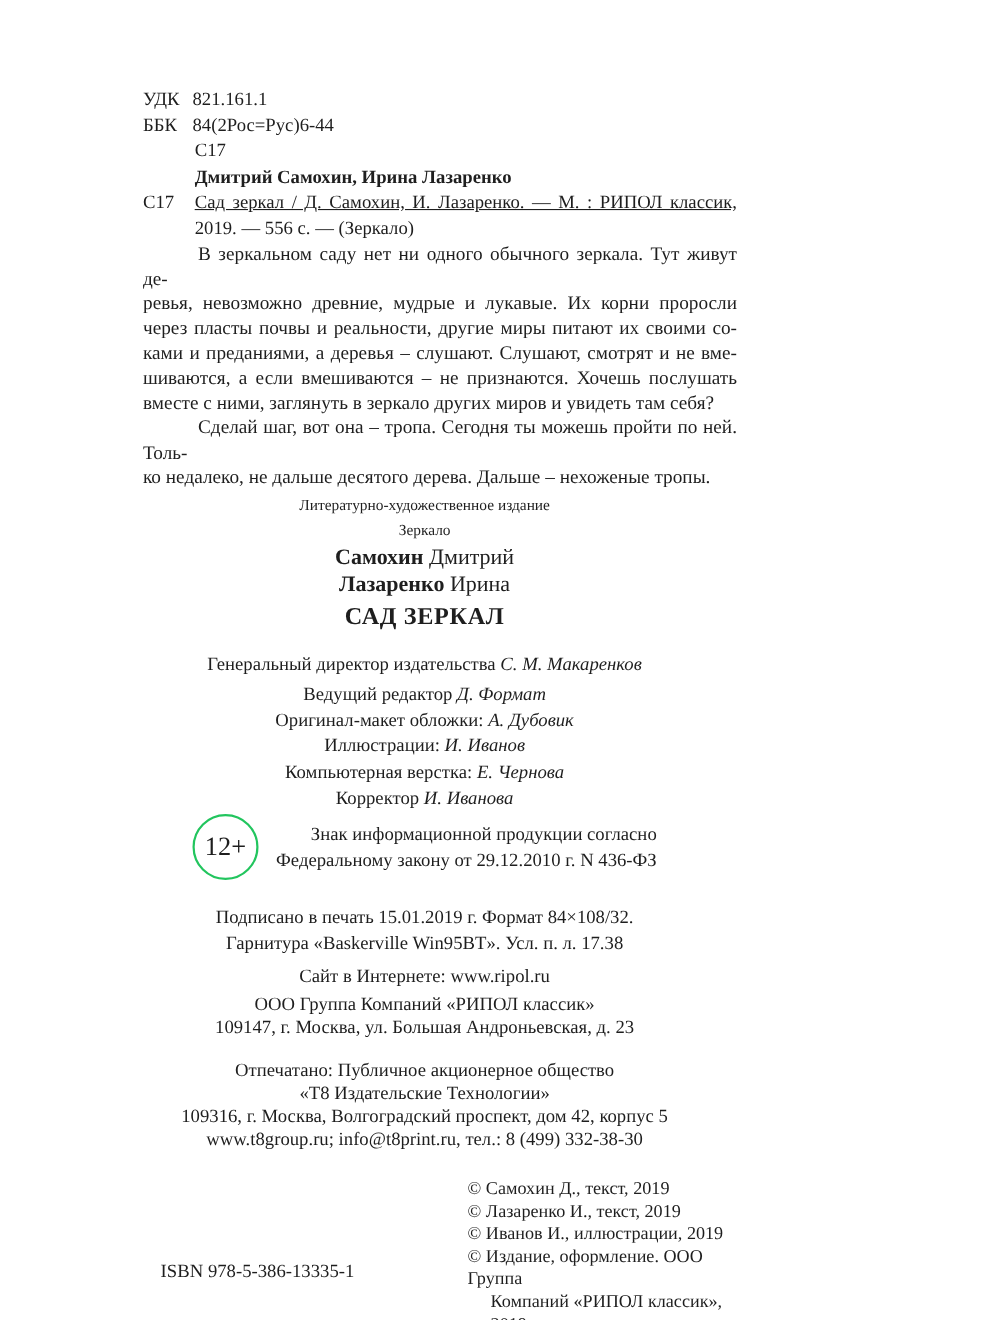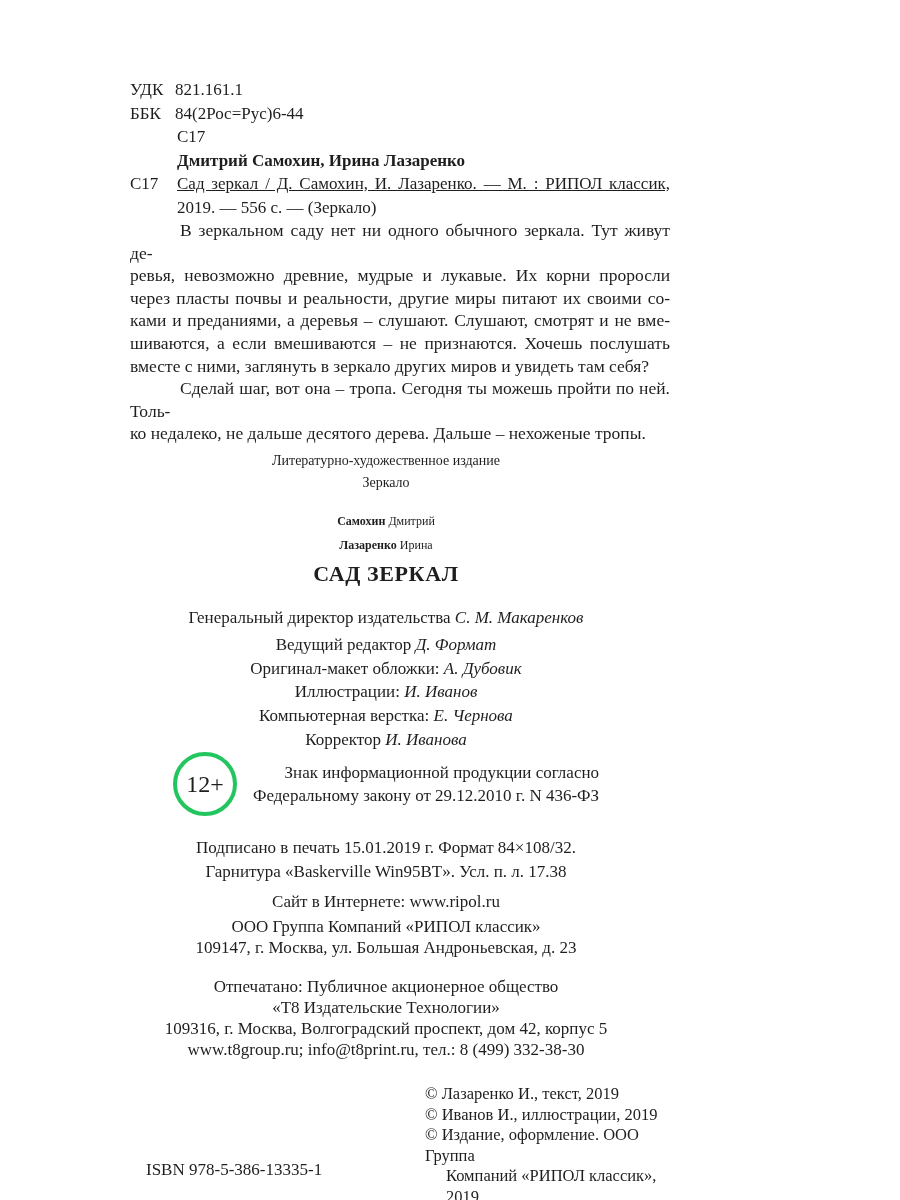--- a/index.html
+++ b/index.html
@@ -24,30 +24,30 @@
   .just-full { text-align: justify; text-align-last: justify; text-decoration: underline; }
   
   .annotation { font-size: 17.5px; line-height: 22.6px; }
   .jline { text-align: justify; text-align-last: justify; }
   .jline.first { text-indent: 50px; }
   .jline.plast { text-align-last: left; text-indent: 50px; }
   .jline.last { text-align-last: left; }
   
   .center { text-align: center; padding-right: 28px; }
   .edition { margin-top: 5px; font-size: 14px; line-height: 22.3px; }
-  .authors { margin-top: 14px; font-size: 12px; line-height: 24px; }
+  .authors { font-size: 20px; line-height: 24px; }
   .book-title { margin-top: 3px; font-size: 22px; font-weight: bold; letter-spacing: 0.6px; line-height: 28px; }
   .credits { margin-top: 18px; font-size: 17px; line-height: 23.6px; }
   .credits .first-credit { margin-bottom: 4px; }
   .credit-name { font-style: italic; }
   
   .age-row { margin-top: 0px; display: flex; justify-content: center; align-items: center; gap: 16px; padding-right: 28px; height: 66px; }
   .age-badge {
     width: 56px; height: 56px; flex: none;
-    border: 4px solid #22c55e; border-radius: 50%;
+    border: 2px solid #22c55e; border-radius: 50%;
     display: flex; align-items: center; justify-content: center;
     font-size: 24px; line-height: 1;
   }
   .age-text { text-align: right; font-size: 17px; line-height: 23px; }
   
   .print-info { margin-top: 19px; font-size: 17px; line-height: 24px; }
   .website { margin-top: 6px; font-size: 17px; line-height: 24px; }
   .publisher { margin-top: 2px; font-size: 17px; line-height: 21px; }
   .printer { margin-top: 18px; font-size: 17px; line-height: 21px; }
   
@@ -133,20 +133,21 @@
   <div class="center printer">
     <div>Отпечатано: Публичное акционерное общество</div>
     <div>«Т8 Издательские Технологии»</div>
     <div>109316, г. Москва, Волгоградский проспект, дом 42, корпус 5</div>
     <div>www.t8group.ru; info@t8print.ru, тел.: 8 (499) 332-38-30</div>
   </div>
 
   <div class="bottom">
     <div class="isbn">ISBN 978-5-386-13335-1</div>
     <div class="copyrights">
+      <div>© Самохин Д., текст, 2019</div>
       <div>© Лазаренко И., текст, 2019</div>
       <div>© Иванов И., иллюстрации, 2019</div>
       <div>© Издание, оформление. ООО Группа</div>
       <div class="cont">Компаний «РИПОЛ классик», 2019</div>
     </div>
   </div>
 
 </div>
 
 </body></html>

